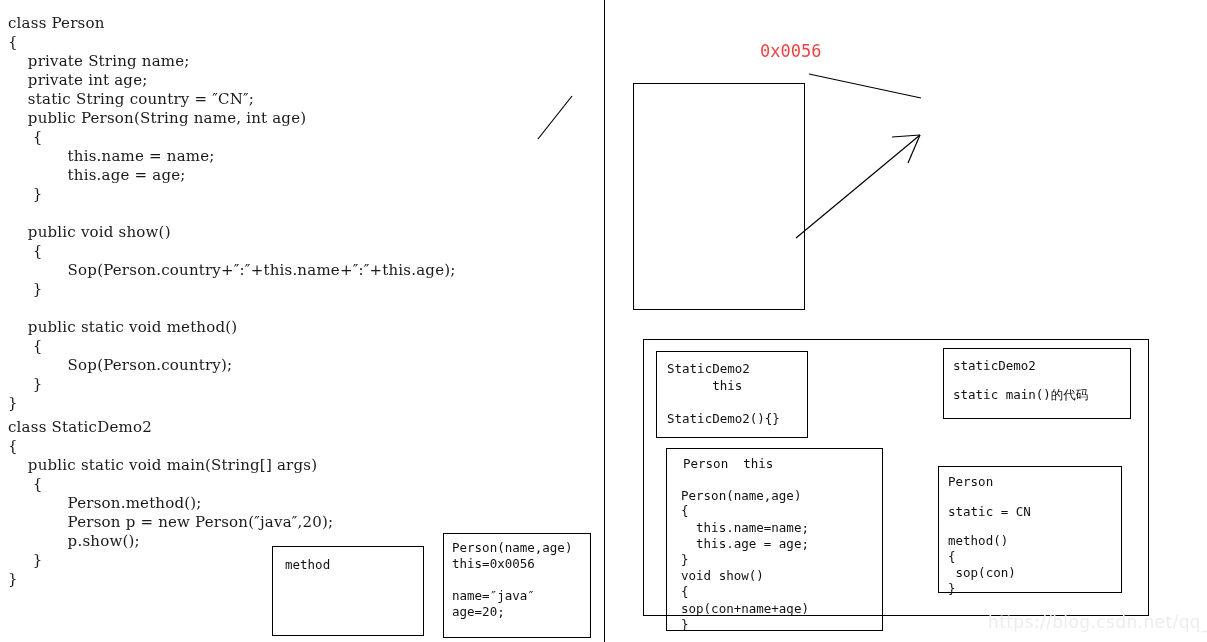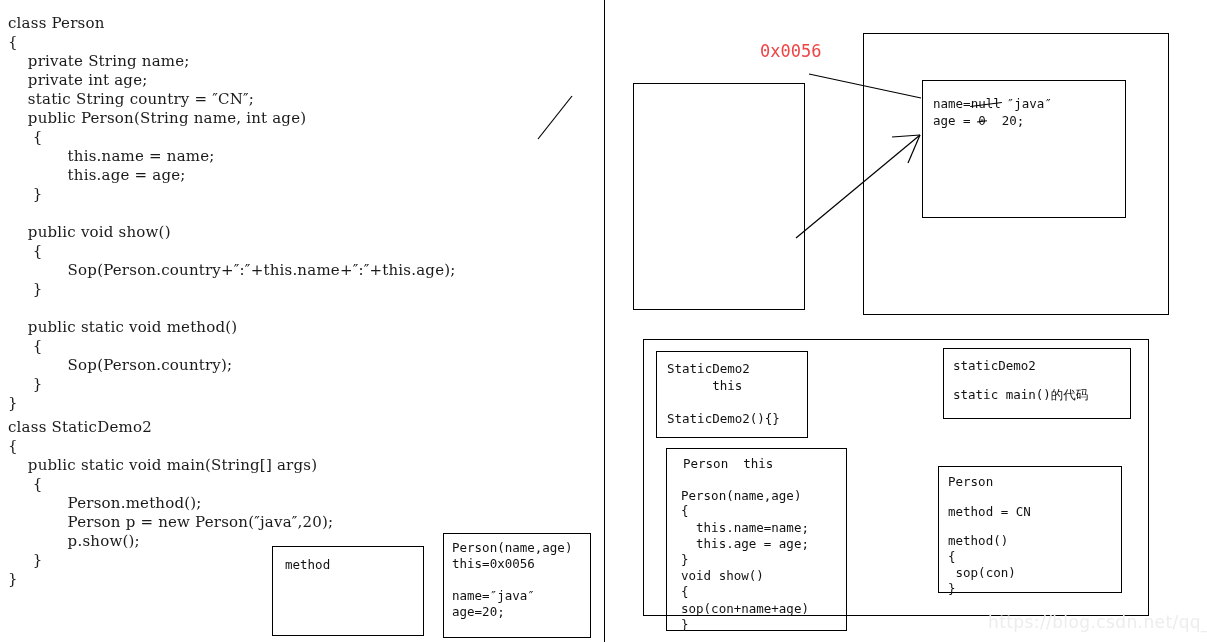--- a/index.html
+++ b/index.html
@@ -108,57 +108,50 @@
     <div class="mono" style="left:8px;top:5px;">Person(name,age)</div>
     <div class="mono" style="left:8px;top:21px;">this=0x0056</div>
     <div class="mono" style="left:8px;top:53px;">name=″java″</div>
     <div class="mono" style="left:8px;top:69px;">age=20;</div>
   </div>
 
   <div class="lbl" style="left:760px;top:41px;">0x0056</div>
 
   <div class="box" style="left:633px;top:83px;width:172px;height:227px;"></div>
 
-  <div class="box" style="left:863px;top:33px;width:306px;height:282px;">
-
-    <div class="box" style="left:58px;top:46px;width:204px;height:138px;">
-      <div class="mono" style="left:10px;top:14px;white-space:nowrap;"><span>name=</span><span class="struck">null</span><span style="padding-left:6px;">″java″</span></div>
-      <div class="mono" style="left:10px;top:31px;white-space:nowrap;"><span>age = </span><span class="struck">0</span><span style="padding-left:16px;">20;</span></div>
-    </div>
-  </div>
 
   <div class="box" style="left:643px;top:339px;width:506px;height:277px;"></div>
 
   <div class="box" style="left:656px;top:351px;width:152px;height:87px;">
     <div class="mono" style="left:10px;top:8px;">StaticDemo2</div>
     <div class="mono" style="left:10px;top:25px;">      this</div>
     <div class="mono" style="left:10px;top:58px;">StaticDemo2(){}</div>
   </div>
 
-  <div class="box" style="left:666px;top:448px;width:181px;height:183px;">
+  <div class="box" style="left:666px;top:448px;width:217px;height:183px;">
     <div class="mono" style="left:16px;top:6px;">Person  this</div>
     <div class="mono" style="left:14px;top:38px;">Person(name,age)</div>
     <div class="mono" style="left:14px;top:53px;">{</div>
     <div class="mono" style="left:14px;top:70px;text-align:right;">  this.name=name;</div>
     <div class="mono" style="left:14px;top:86px;">  this.age = age;</div>
     <div class="mono" style="left:14px;top:102px;">}</div>
     <div class="mono" style="left:14px;top:118px;">void show()</div>
     <div class="mono" style="left:14px;top:134px;">{</div>
     <div class="mono" style="left:14px;top:151px;">sop(con+name+age)</div>
     <div class="mono" style="left:14px;top:167px;">}</div>
   </div>
 
   <div class="box" style="left:943px;top:348px;width:188px;height:71px;">
     <div class="mono" style="left:9px;top:8px;">staticDemo2</div>
     <div class="mono" style="left:9px;top:37px;">static main()的代码</div>
   </div>
 
   <div class="box" style="left:938px;top:466px;width:184px;height:127px;">
     <div class="mono" style="left:9px;top:6px;">Person</div>
-    <div class="mono" style="left:9px;top:36px;">method = CN</div>
+    <div class="mono" style="left:9px;top:36px;">static = CN</div>
     <div class="mono" style="left:9px;top:65px;">method()</div>
     <div class="mono" style="left:9px;top:81px;">{</div>
     <div class="mono" style="left:9px;top:97px;"> sop(con)</div>
     <div class="mono" style="left:9px;top:113px;">}</div>
   </div>
 
   <svg class="overlay" viewBox="0 0 1207 642">
 
     <line x1="538" y1="139" x2="572" y2="96" stroke="#000" stroke-width="1.2"></line>
 

